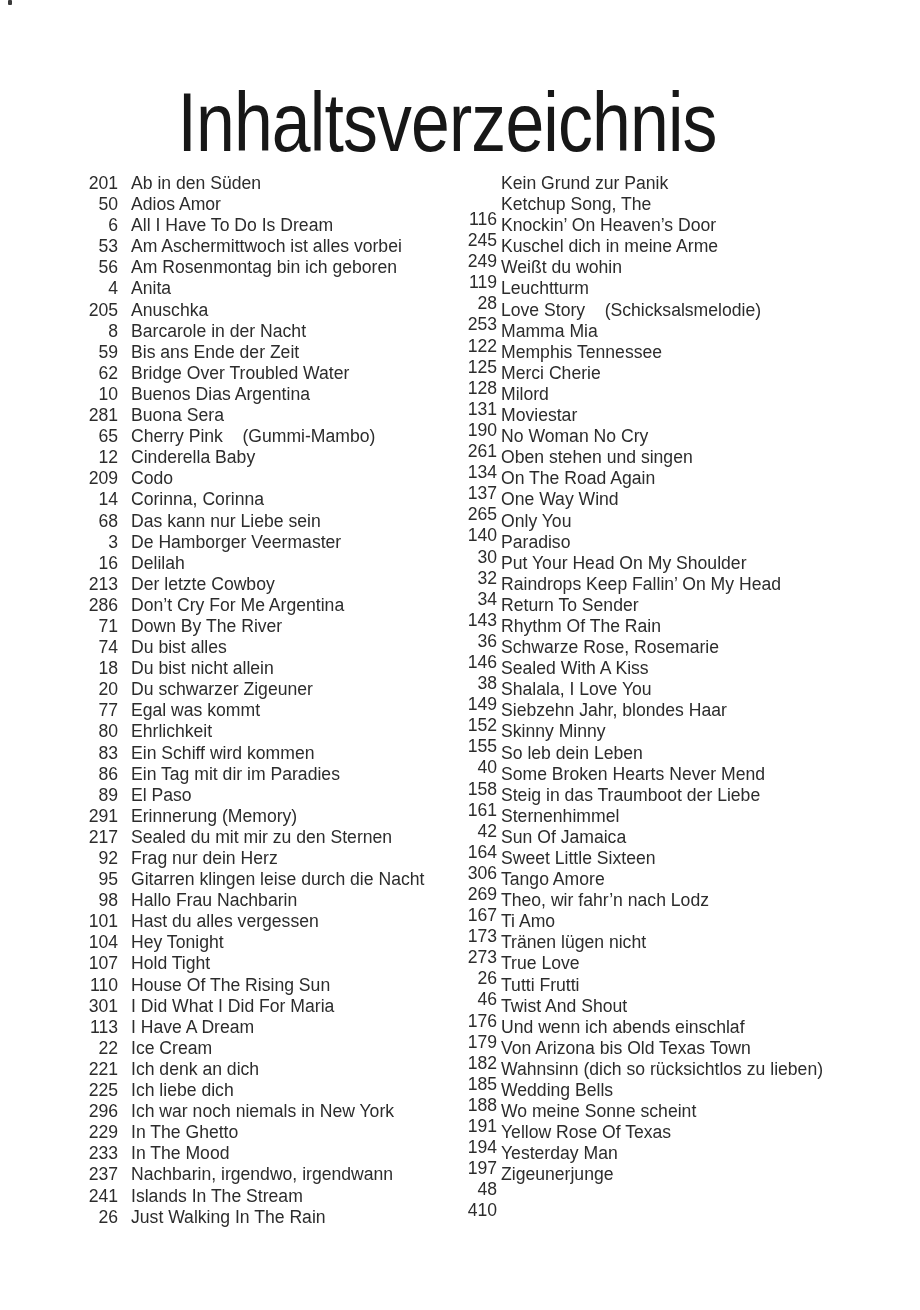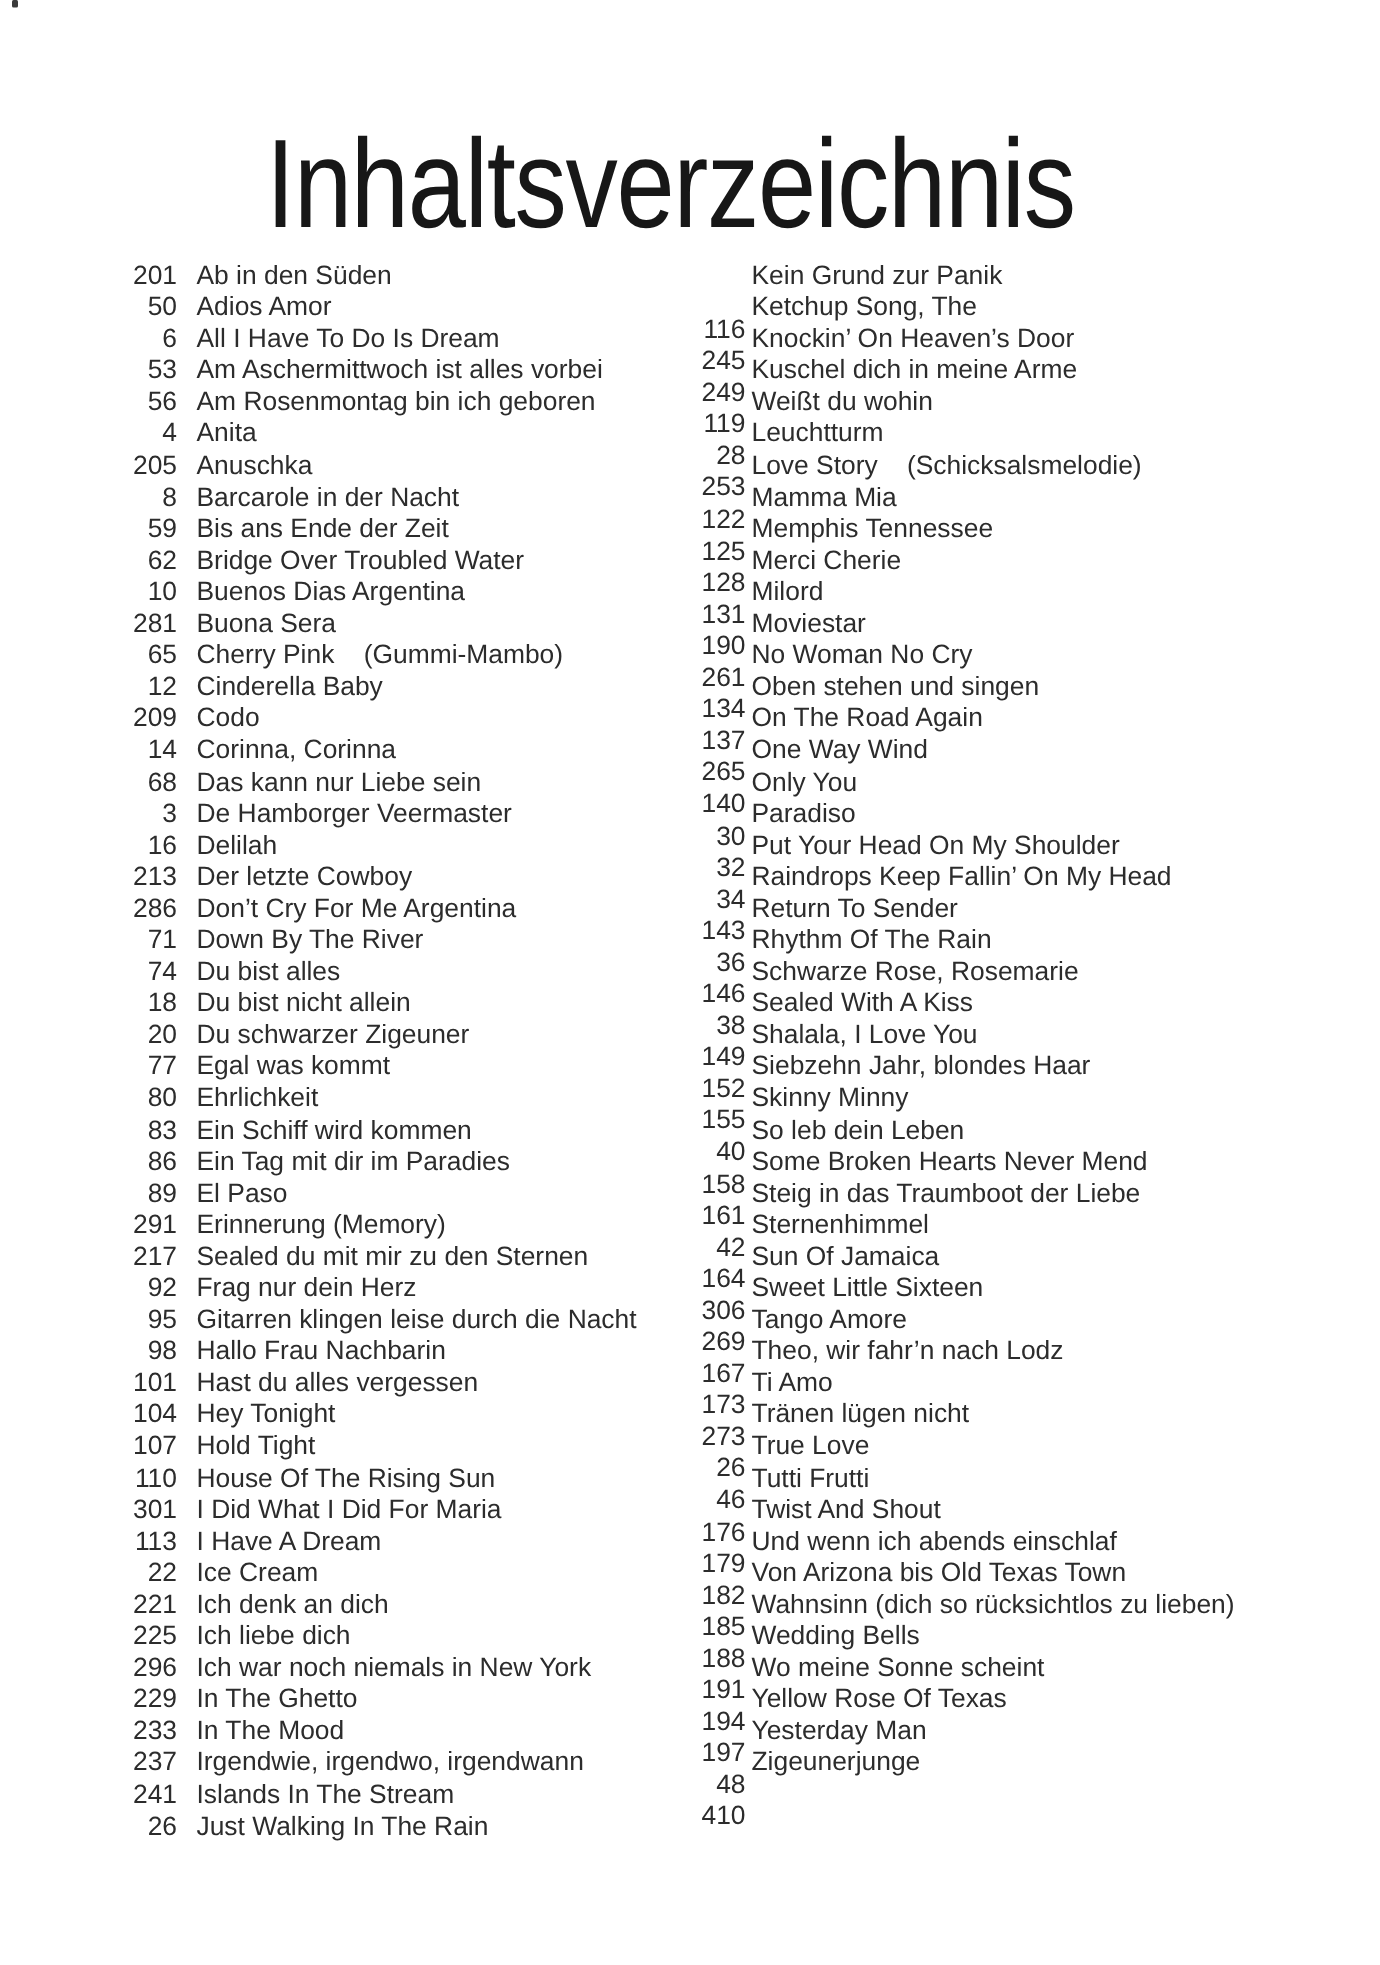--- a/index.html
+++ b/index.html
@@ -257,21 +257,21 @@
       <div class="row">
       <span class="num">229</span>
       <span class="song">In The Ghetto</span>
     </div>
       <div class="row">
       <span class="num">233</span>
       <span class="song">In The Mood</span>
     </div>
       <div class="row">
       <span class="num">237</span>
-      <span class="song">Irgendwie, irgendwo, irgendwann</span>
+      <span class="song">Nachbarin, irgendwo, irgendwann</span>
     </div>
       <div class="row">
       <span class="num">241</span>
       <span class="song">Islands In The Stream</span>
     </div>
       <div class="row">
       <span class="num">26</span>
       <span class="song">Just Walking In The Rain</span>
     </div>
     </div>

